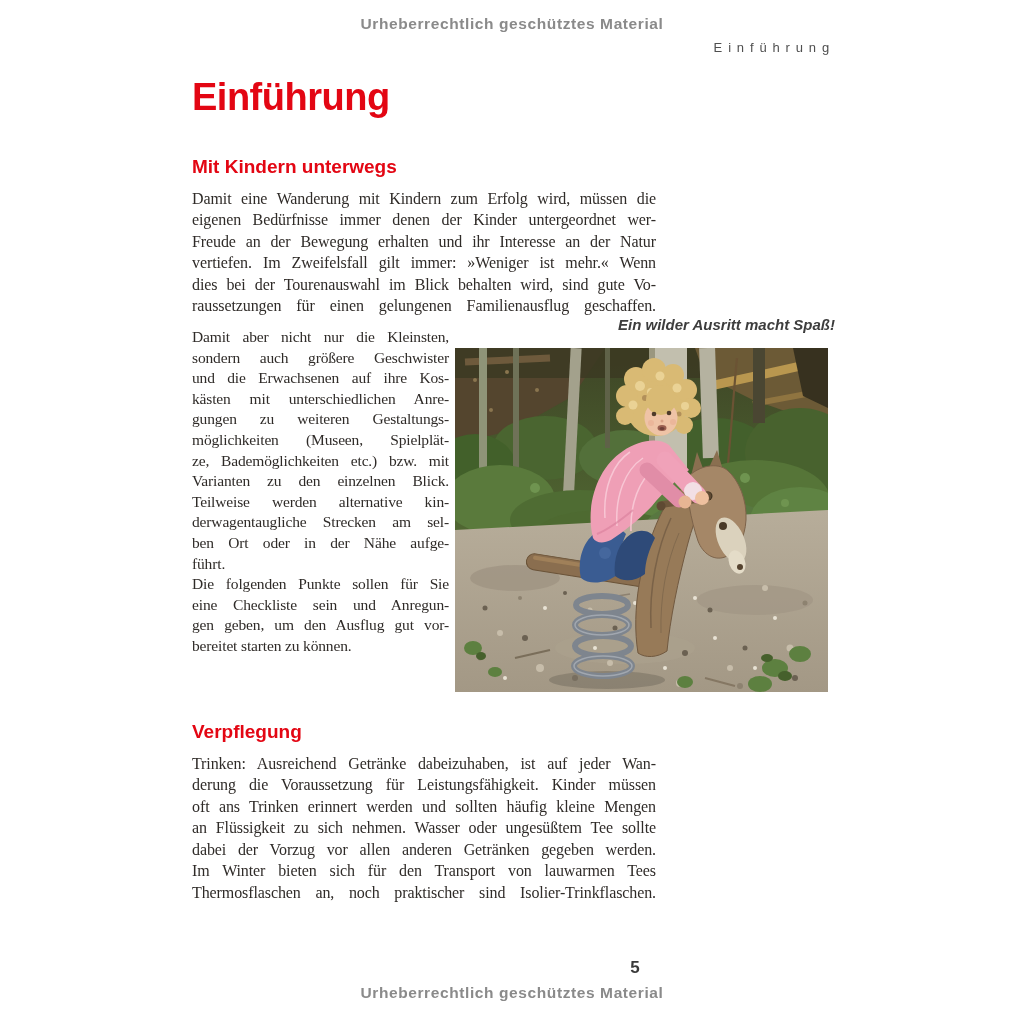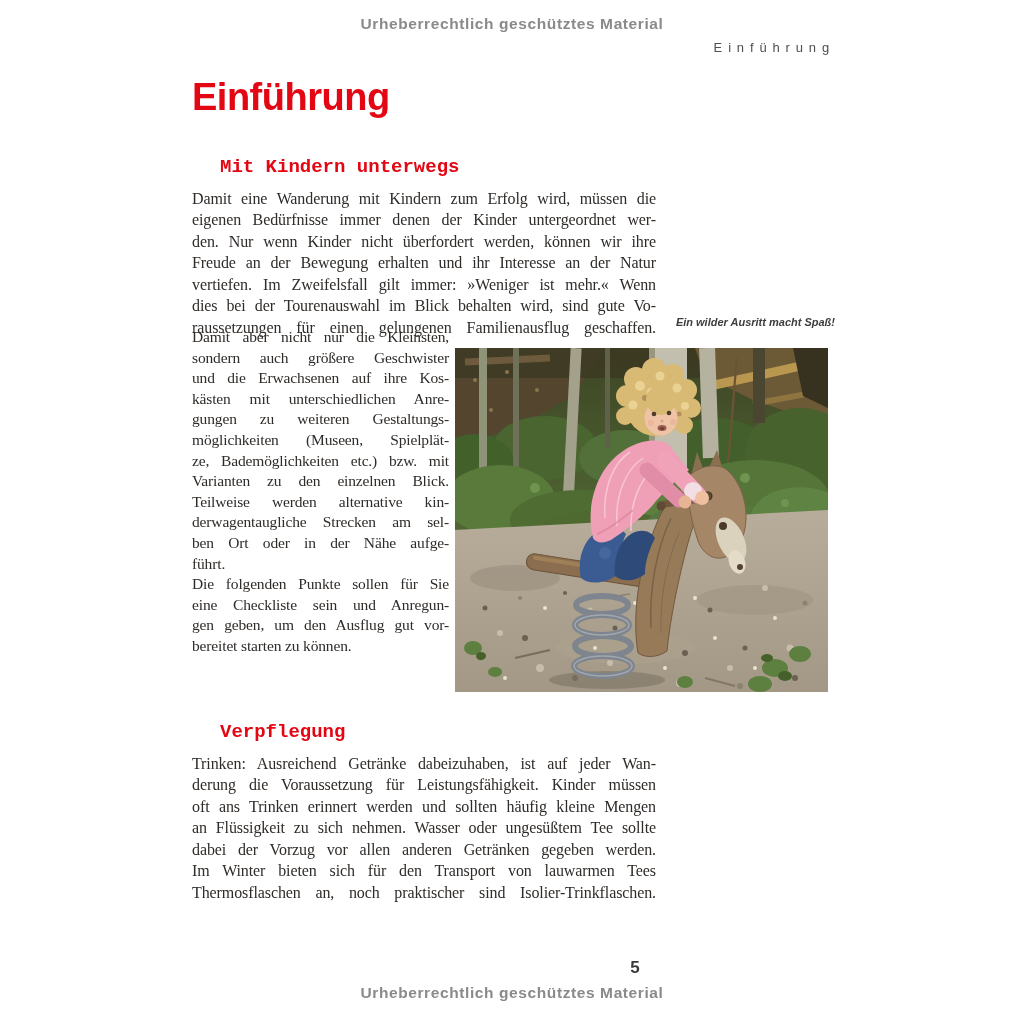--- a/index.html
+++ b/index.html
@@ -37,24 +37,23 @@
   
   .chapter-title {
     left: 192px; top: 76px;
     font-family: "Liberation Sans", sans-serif;
     font-weight: 700; font-size: 38px;
     letter-spacing: -0.5px;
     color: var(--accent-red, #e30613);
   }
   .section-heading {
     left: 192px;
-    font-family: Liberation Mono, monospace;
+    font-family: Liberation Sans, sans-serif;
     font-weight: 700; font-size: 19px;
     color: var(--accent-red, #e30613);
-    margin-left: 28px;
   }
   .sh-kinder { top: 156px; }
   .sh-verpflegung { top: 721px; }
 
   
   .bodytext { font-size: 16px; letter-spacing: -0.1px; }
   .para-wide { left: 192px; width: 464px; }
   .para-wide .tline { line-height: 21.45px; }
   .p-intro { top: 188px; }
   .p-verpflegung { top: 753px; }
@@ -64,21 +63,21 @@
 
   .tline { text-align: justify; text-align-last: justify; }
   .tline.last { text-align-last: left; }
   .jall .tline.last { text-align-last: justify; }
 
   
   .photo-caption {
     left: 455px; top: 316px; width: 380px;
     text-align: right;
     font-family: "Liberation Sans", sans-serif;
-    font-style: italic; font-weight: 700; font-size: 11px;
+    font-style: italic; font-weight: 700; font-size: 15px;
     color: var(--caption-color, #3d3d3d);
   }
   .photo-frame {
     left: 455px; top: 348px; width: 373px; height: 344px;
     overflow: hidden;
   }
   .photo-frame svg { display: block; width: 100%; height: 100%; }
 
   
   .page-number {
@@ -97,21 +96,20 @@
 
   <div class="abs running-head">Einführung</div>
 
   <h1 class="abs chapter-title">Einführung</h1>
 
   <h2 class="abs section-heading sh-kinder">Mit Kindern unterwegs</h2>
 
   <div class="abs bodytext para-wide p-intro jall">
       <div class="tline">Damit eine Wanderung mit Kindern zum Erfolg wird, müssen die</div>
       <div class="tline">eigenen Bedürfnisse immer denen der Kinder untergeordnet wer-</div>
-      <div class="tline">den. Nur wenn Kinder nicht überfordert werden, können wir ihre</div>
       <div class="tline">Freude an der Bewegung erhalten und ihr Interesse an der Natur</div>
       <div class="tline">vertiefen. Im Zweifelsfall gilt immer: »Weniger ist mehr.« Wenn</div>
       <div class="tline">dies bei der Tourenauswahl im Blick behalten wird, sind gute Vo-</div>
       <div class="tline last">raussetzungen für einen gelungenen Familienausflug geschaffen.</div>
     </div>
 
   <div class="abs photo-caption">Ein wilder Ausritt macht Spaß!</div>
 
   <div class="abs col-paras">
     <div>

